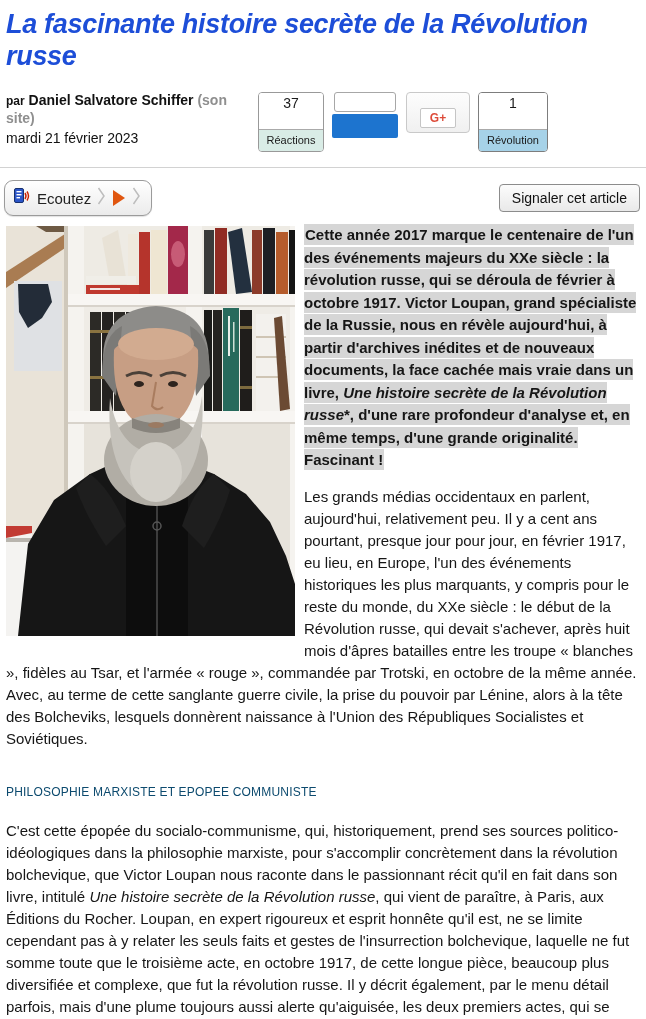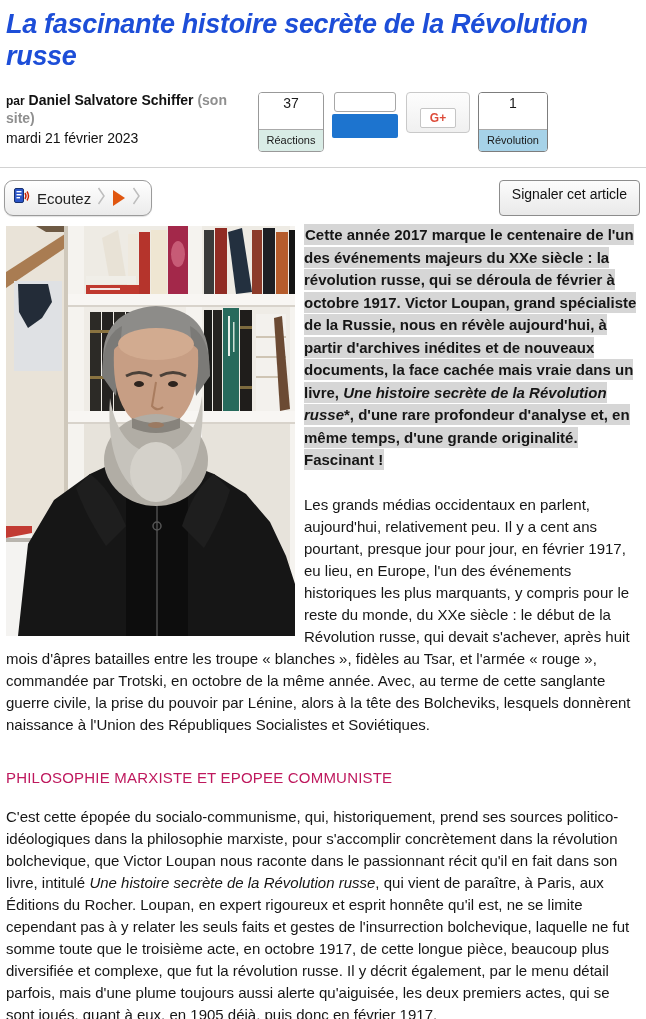--- a/index.html
+++ b/index.html
@@ -25,36 +25,36 @@
   .sharebox.dark{border-color:#7d7d7d;width:68px;}
   .fbwrap{width:66px;cursor:pointer;}
   .fb-top{height:18px;border:1px solid #a7a7a7;border-radius:3px;margin:0 2px;background:#fff;}
   .fb-bottom{height:24px;margin-top:2px;background:var(--facebook_blue);border-radius:2px;}
   .gbox{width:64px;height:41px;border:1px solid #c9c9c9;border-radius:4px;background:linear-gradient(#fdfdfd,#f0f0f0);display:flex;align-items:flex-end;justify-content:center;padding-bottom:4px;box-sizing:border-box;cursor:pointer;}
   .gbtn{border:1px solid #c5c5c5;border-radius:2px;background:#fff;font-size:12px;font-weight:bold;color:var(--gplus_red);padding:2px 9px;line-height:14px;}
 
   hr.sep{border:none;border-top:1px solid #d2d2d2;margin:15px 0 0;}
 
   
-  .tool-row{display:flex;justify-content:space-between;margin:12px 6px 8px 4px;}
+  .tool-row{display:flex;justify-content:space-between;align-items:center;margin:12px 6px 8px 4px;}
   .listen{display:inline-flex;align-items:center;gap:6px;border:1px solid #9b9b9b;border-radius:9px;padding:5px 10px 5px 8px;background:linear-gradient(#ffffff,#ebebeb);box-shadow:0 1px 1px rgba(0,0,0,.12);cursor:pointer;}
   .listen .txt{font-size:15px;color:#222;}
   .play-tri{width:0;height:0;border-left:12px solid #e0560f;border-top:8px solid transparent;border-bottom:8px solid transparent;margin:0 1px;}
   .report-btn{font-size:14px;color:#111;padding:5px 12px;border:1px solid #8c8c8c;border-radius:4px;background:linear-gradient(#fcfcfc,#e9e9e9);cursor:pointer;}
 
   
   .article{margin:6px 6px 0;font-size:15px;line-height:22px;color:#161616;}
   figure.photo{float:left;width:289px;height:410px;margin:2px 9px 6px 0;padding:0;}
   figure.photo svg{display:block;width:289px;height:410px;}
   p{margin:0;}
-  p.intro{font-weight:bold;line-height:22.5px;margin-bottom:22px;}
+  p.intro{font-weight:bold;line-height:22.5px;margin-bottom:14px;}
   .hl{background:var(--highlight);padding:2px 1px;}
   .hl em{font-style:italic;}
   p.p1{margin-bottom:31px;}
-  h2.section{clear:left;font-size:15px;font-weight:normal;color:#be185d;margin:30px 0 0;letter-spacing:.2px;}
+  h2.section{clear:left;font-size:12px;font-weight:normal;color:#0c4a6e;margin:30px 0 0;letter-spacing:.2px;}
   p.p2{margin-top:17px;}
   p.p2 em, p.p1 em{font-style:italic;}
 </style>
 </head>
 <body>
 
 <div class="page">
 
   <h1 class="title">La fascinante histoire secrète de la Révolution russe</h1>
 

